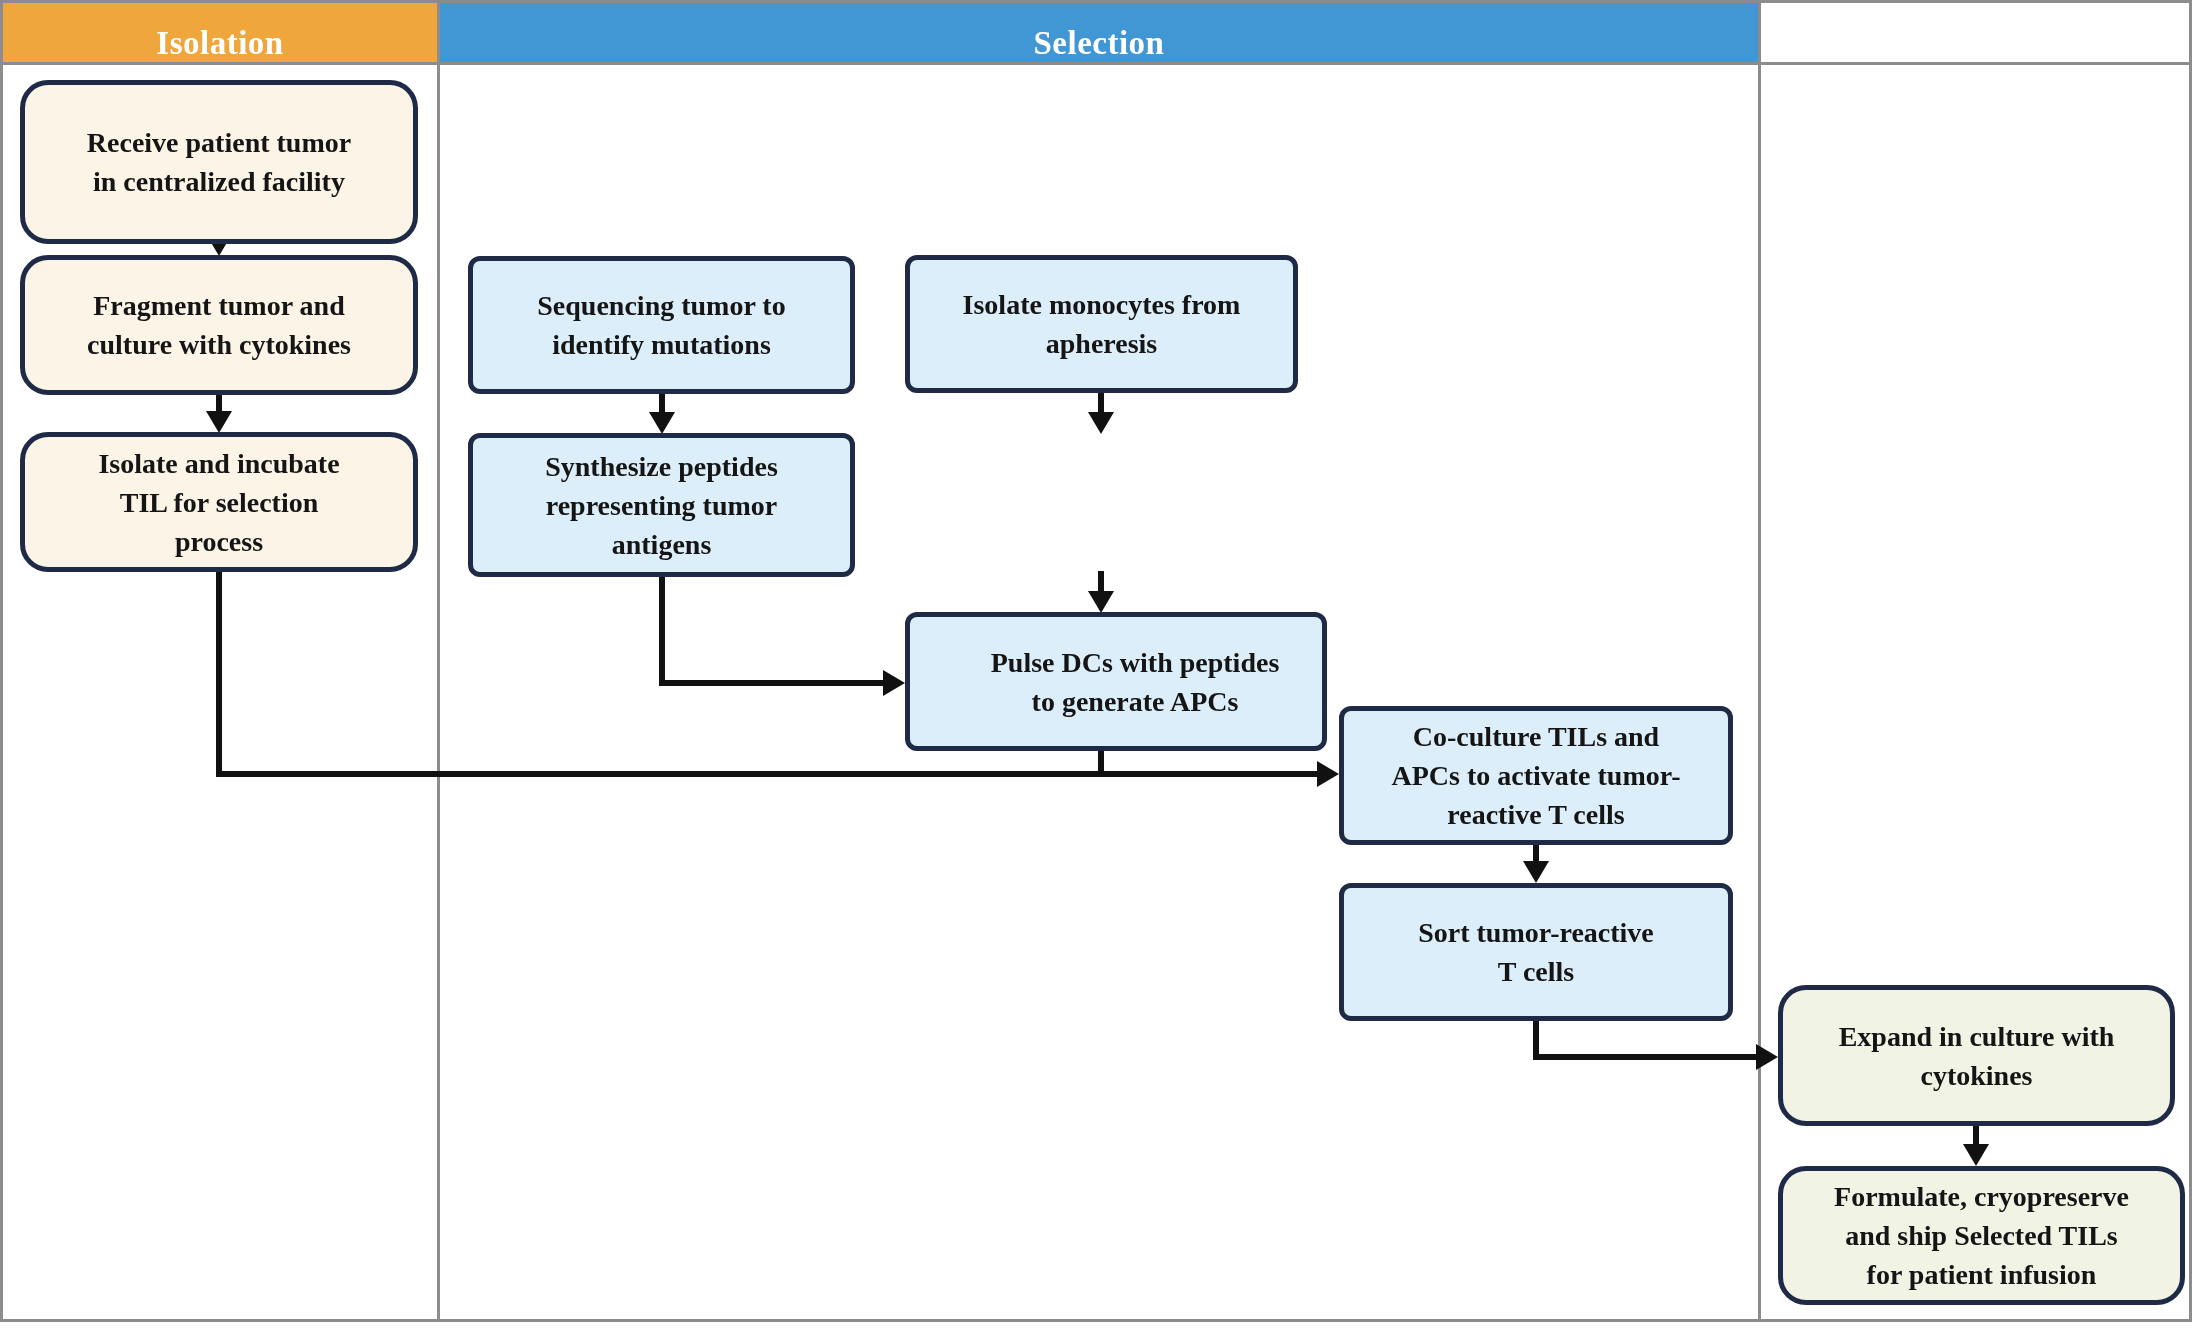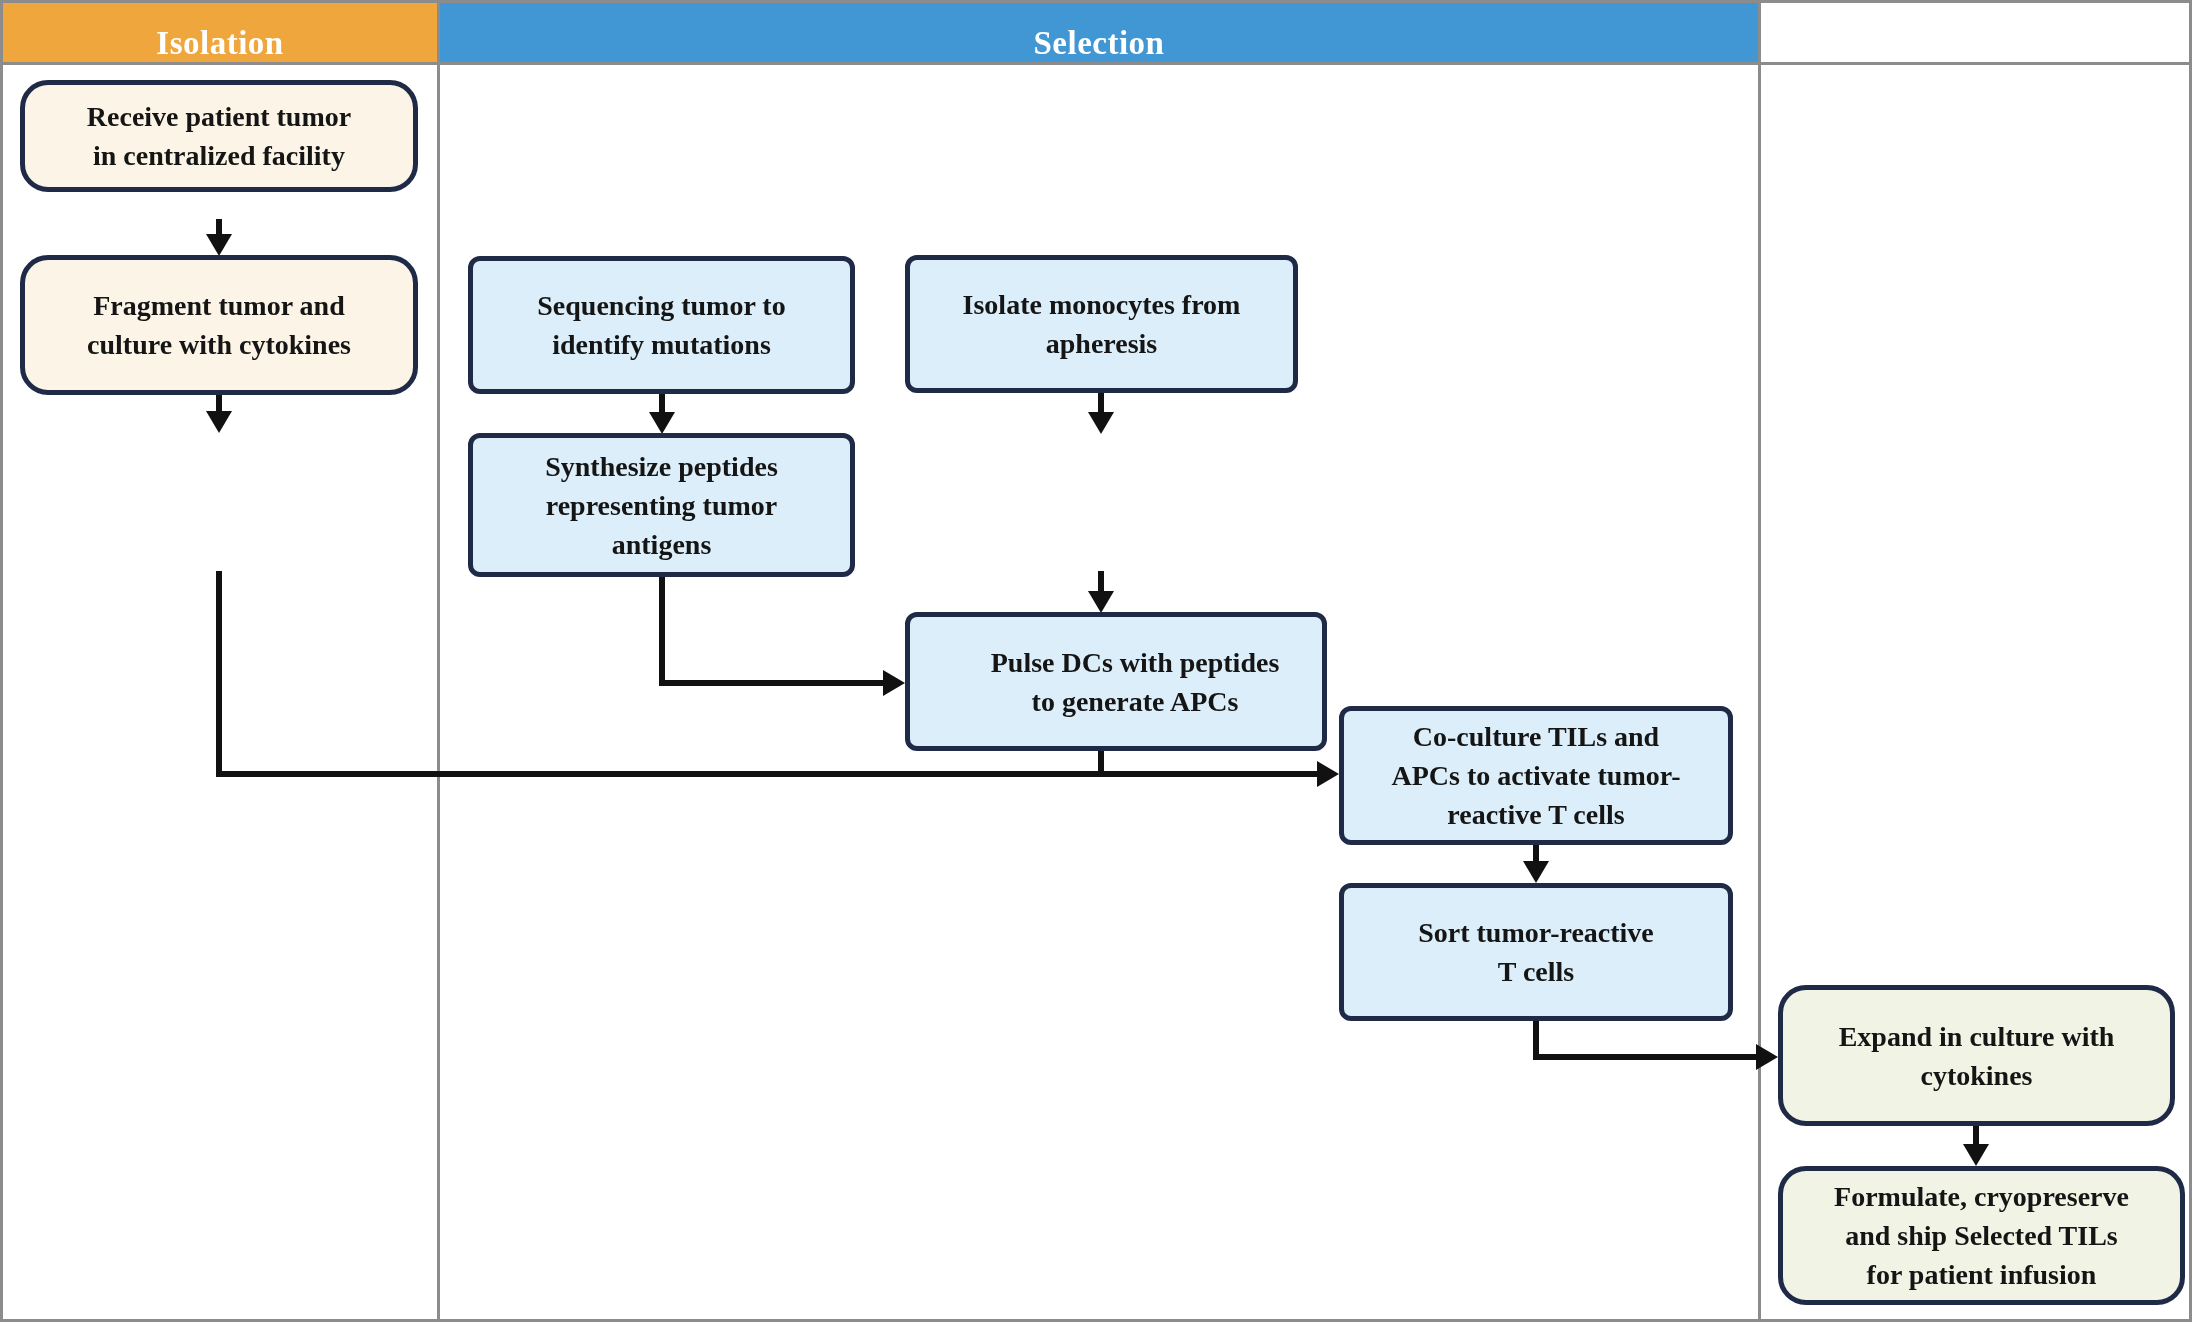--- a/index.html
+++ b/index.html
@@ -37,21 +37,21 @@
     text-align:center;
     font-weight:bold;font-size:28px;line-height:39px;color:#151515;
     white-space:pre-line;
     box-sizing:border-box;
     padding:4px 10px;
   }
   .fill-cream{background:#fcf4e6;}
   .fill-blue{background:#dceef9;border-radius:12px;}
   .fill-green{background:#f1f3e5;}
 
-  .n-receive    {left:20px;  top:80px;  width:398px; height:112px;}
+  .n-receive    {left:20px;  top:80px;  width:398px; height:164px;}
   .n-fragment   {left:20px;  top:255px; width:398px; height:140px;}
   .n-til        {left:20px;  top:432px; width:398px; height:140px;}
   .n-sequencing {left:468px; top:256px; width:387px; height:138px;}
   .n-synthesize {left:468px; top:433px; width:387px; height:144px;}
   .n-isomono    {left:905px; top:255px; width:393px; height:138px;}
   .n-diff       {left:905px; top:433px; width:393px; height:139px;}
   .n-pulse      {left:905px; top:612px; width:422px; height:139px;padding-left:48px;}
   .n-coculture  {left:1339px;top:706px; width:394px; height:139px;}
   .n-sort       {left:1339px;top:883px; width:394px; height:138px;}
   .n-expand     {left:1778px;top:985px; width:397px; height:141px;}
@@ -123,20 +123,25 @@
   <div class="head-down" style="left:1963px;top:1144px;"></div>
 
   <div class="node fill-cream n-receive">
     <span>Receive patient tumor
 in centralized facility</span>
   </div>
   <div class="node fill-cream n-fragment">
     <span>Fragment tumor and
 culture with cytokines</span>
   </div>
+  <div class="node fill-cream n-til">
+    <span>Isolate and incubate
+TIL for selection
+process</span>
+  </div>
   <div class="node fill-blue n-sequencing">
     <span>Sequencing tumor to
 identify mutations</span>
   </div>
   <div class="node fill-blue n-isomono">
     <span>Isolate monocytes from
 apheresis</span>
   </div>
   <div class="node fill-blue n-synthesize">
     <span>Synthesize peptides

